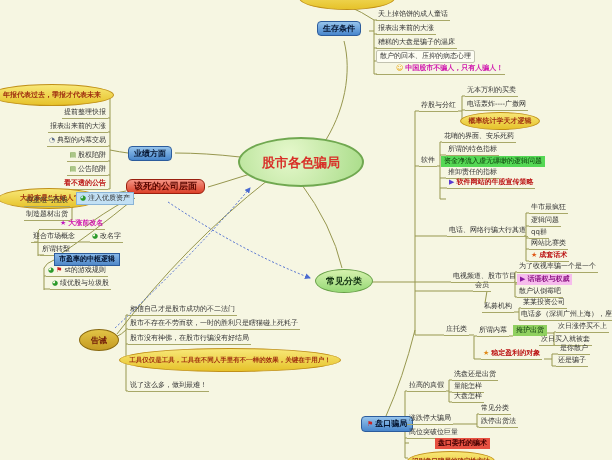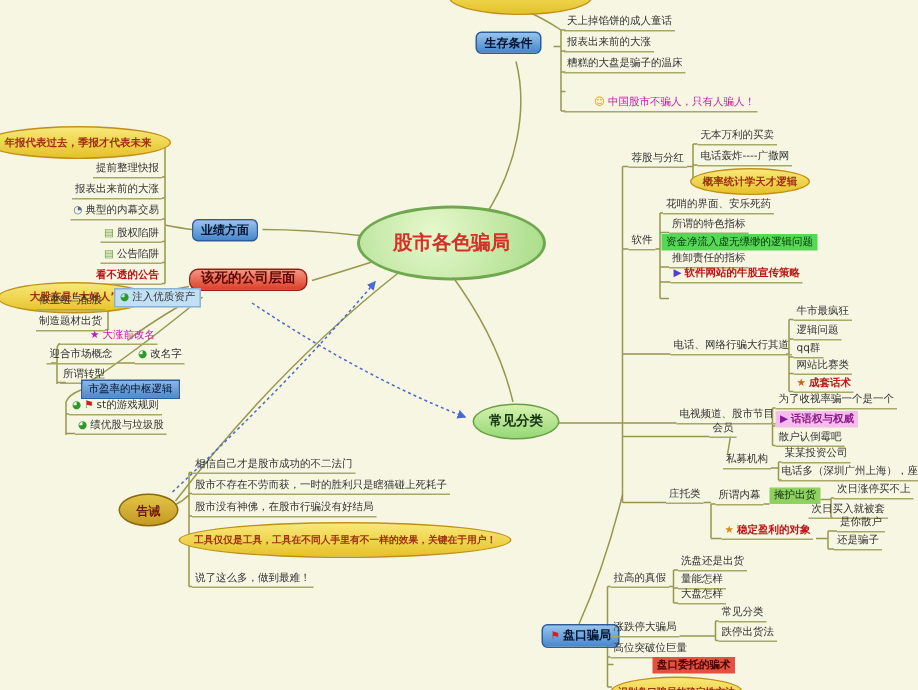--- a/index.html
+++ b/index.html
@@ -21,23 +21,23 @@
        border-radius:4px;color:#041430;font-weight:bold;font-size:8px;padding:2px 5px;}
   .redbox{background:linear-gradient(#f49484,#dc4028);border:1px solid #99200f;
        border-radius:6px;color:#5c0800;font-weight:bold;font-size:9px;padding:2px 7px;}
   .hl-white{background:#fdfdf3;border:1px solid #c2c2b0;border-radius:2px;padding:1px 3px;}
   .hl-green{background:#55d855;color:#063306;padding:1px 3px;}
   .hl-green2{background:#90d060;color:#0a330a;padding:1px 3px;}
   .hl-cyan{background:#c2e0f4;border:1px solid #8ab4d6;padding:1px 3px;}
   .hl-pink{background:#f6bcec;color:#8e1686;font-weight:bold;padding:1px 3px;}
   .hl-red{background:#e65041;color:#400000;font-weight:bold;padding:1px 3px;margin-left:26px;}
   .hl-blue{background:linear-gradient(#88b8e8,#5088c8);border:1px solid #2c5c9c;
-       color:#041430;font-weight:normal;padding:1px 4px;}
+       color:#041430;font-weight:bold;padding:1px 4px;}
   .txt-red{color:#bc1414;font-weight:bold;}
-  .txt-mag{color:#d016ae;font-weight:normal;padding-left:20px;}
+  .txt-mag{color:#d016ae;font-weight:bold;padding-left:20px;}
   svg.wires{position:absolute;left:0;top:0;pointer-events:none;}
 </style>
 </head>
 <body>
 
 <div id="map">
 
   <svg class="wires" width="612" height="460">
     <defs>
       <marker id="arr" markerWidth="6" markerHeight="6" refX="5" refY="3" orient="auto">
@@ -85,20 +85,21 @@
   </svg>
 
   <div class="n ell" style="left:299px;top:-14px;width:94px;height:22px"></div>
   <div class="n ell center-ell" style="left:238px;top:137px;width:122px;height:46px">股市各色骗局</div>
   <div class="n ell green-ell" style="left:315px;top:269px;width:56px;height:22px">常见分类</div>
 
   <div class="n bluebox" style="left:317px;top:21px">生存条件</div>
   <div class="n lf" style="left:376px;top:10px">天上掉馅饼的成人童话</div>
   <div class="n lf" style="left:376px;top:24px">报表出来前的大涨</div>
   <div class="n lf" style="left:376px;top:38px">糟糕的大盘是骗子的温床</div>
+  <div class="n hl-white" style="left:376px;top:50px">散户的回本、压抑的病态心理</div>
   <div class="n lf txt-mag" style="left:376px;top:64px"><span class="ic" style="color:#e8a000">☺</span><span>中国股市不骗人，只有人骗人！</span></div>
 
   <div class="n ell" style="left:-10px;top:84px;width:122px;height:20px">年报代表过去，季报才代表未来</div>
   <div class="n lf" style="right:504px;top:108px">提前整理快报</div>
   <div class="n lf" style="right:504px;top:122px">报表出来前的大涨</div>
   <div class="n lf" style="right:504px;top:136px"><span class="ic" style="color:#556688">◔</span><span>典型的内幕交易</span></div>
   <div class="n lf" style="right:504px;top:151px"><span class="ic" style="color:#6a9a3a">▤</span><span>股权陷阱</span></div>
   <div class="n lf" style="right:504px;top:165px"><span class="ic" style="color:#6a9a3a">▤</span><span>公告陷阱</span></div>
   <div class="n lf txt-red" style="right:504px;top:179px">看不透的公告</div>
   <div class="n bluebox" style="left:128px;top:146px">业绩方面</div>

